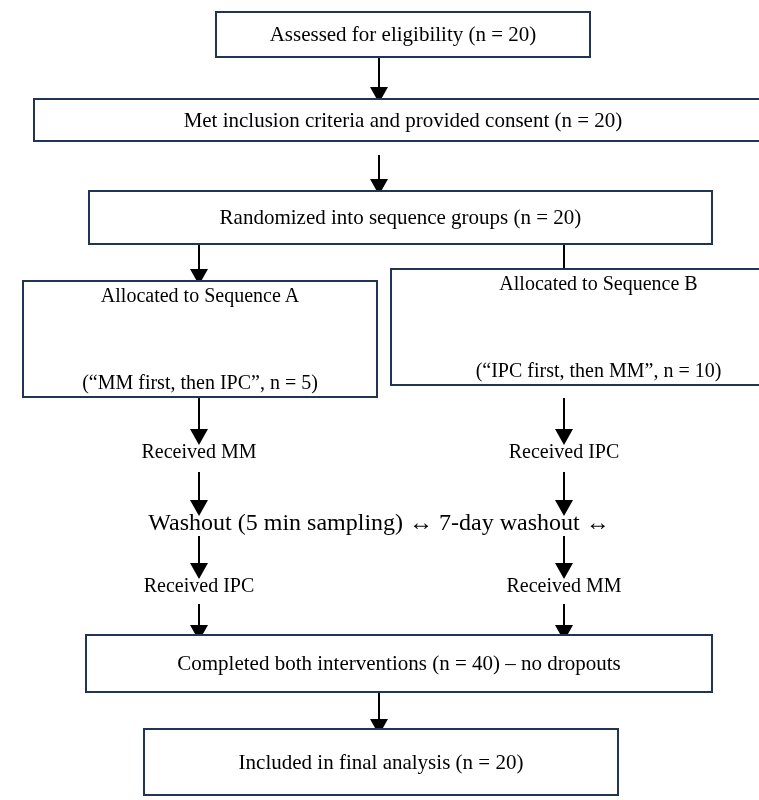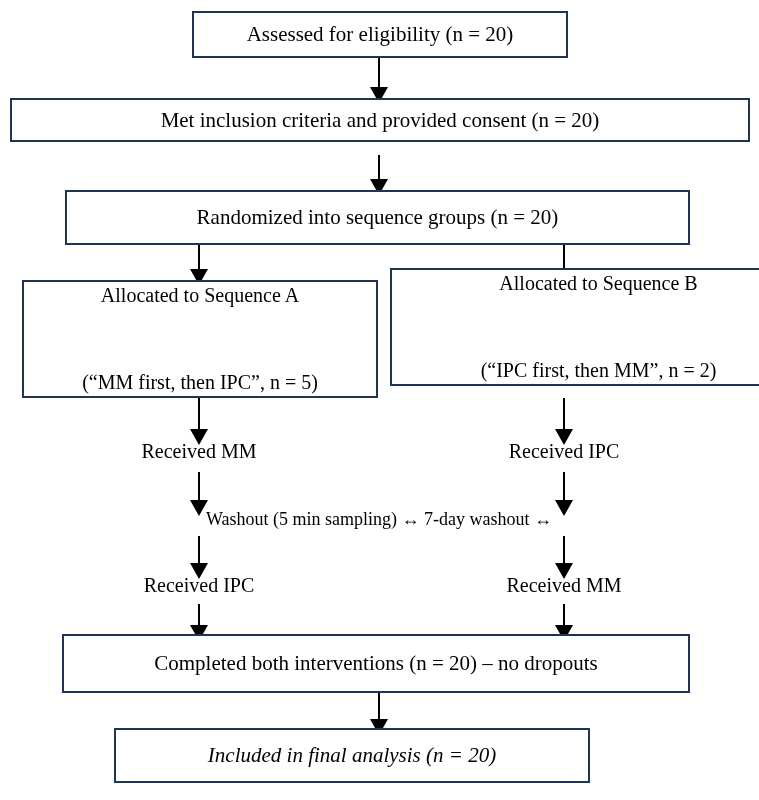--- a/index.html
+++ b/index.html
@@ -38,40 +38,41 @@
     text-align: center;
     line-height: 1.25;
     z-index: 2;
   }
   .node-box .line {
     display: block;
     white-space: nowrap;
   }
   .box-single {
     font-size: 21px;
+    margin-left: 23px;
   }
   .box-branch {
     font-size: 20px;
     gap: 40px;
   }
   .box-branch .line + .line {
     margin-top: 22px;
   }
   .plain-label {
     position: absolute;
     font-size: 20px;
     white-space: nowrap;
     text-align: right;
     transform: translateX(-50%);
     z-index: 2;
     background: transparent;
   }
   .washout-label {
     position: absolute;
-    font-size: 18px;
+    font-size: 24px;
     white-space: nowrap;
     text-align: center;
     transform: translateX(-50%);
     z-index: 2;
   }
 </style>
 </head>
 <body>
 
 <div id="flowchart">
@@ -122,34 +123,34 @@
     <span class="line">Randomized into sequence groups (n = 20)</span>
   </div>
 
   <div class="node-box box-branch" style="left:22px; top:280px; width:356px; height:118px;">
     <span class="line">Allocated to Sequence A</span>
     <span class="line">(“MM first, then IPC”, n = 5)</span>
   </div>
 
   <div class="node-box box-branch" style="left:390px; top:268px; width:417px; height:118px;text-align:center;">
     <span class="line">Allocated to Sequence B</span>
-    <span class="line">(“IPC first, then MM”, n = 2)</span>
+    <span class="line">(“IPC first, then MM”, n = 10)</span>
   </div>
 
   <div class="plain-label" style="left:199px; top:440px;">Received MM</div>
 
   <div class="plain-label" style="left:564px; top:440px;">Received IPC</div>
 
   <div class="washout-label" style="left:379px; top:509px;">Washout (5 min sampling) ↔ 7-day washout ↔</div>
 
   <div class="plain-label" style="left:199px; top:574px;">Received IPC</div>
 
   <div class="plain-label" style="left:564px; top:574px;">Received MM</div>
 
   <div class="node-box box-single" style="left:62px; top:634px; width:628px; height:59px;">
-    <span class="line">Completed both interventions (n = 20) – no dropouts</span>
+    <span class="line">Completed both interventions (n = 40) – no dropouts</span>
   </div>
 
-  <div class="node-box box-single" style="left:114px; top:728px; width:476px; height:55px;font-style:italic;">
+  <div class="node-box box-single" style="left:120px; top:728px; width:476px; height:68px;">
     <span class="line">Included in final analysis (n = 20)</span>
   </div>
 
 </div>
 
 </body></html>

